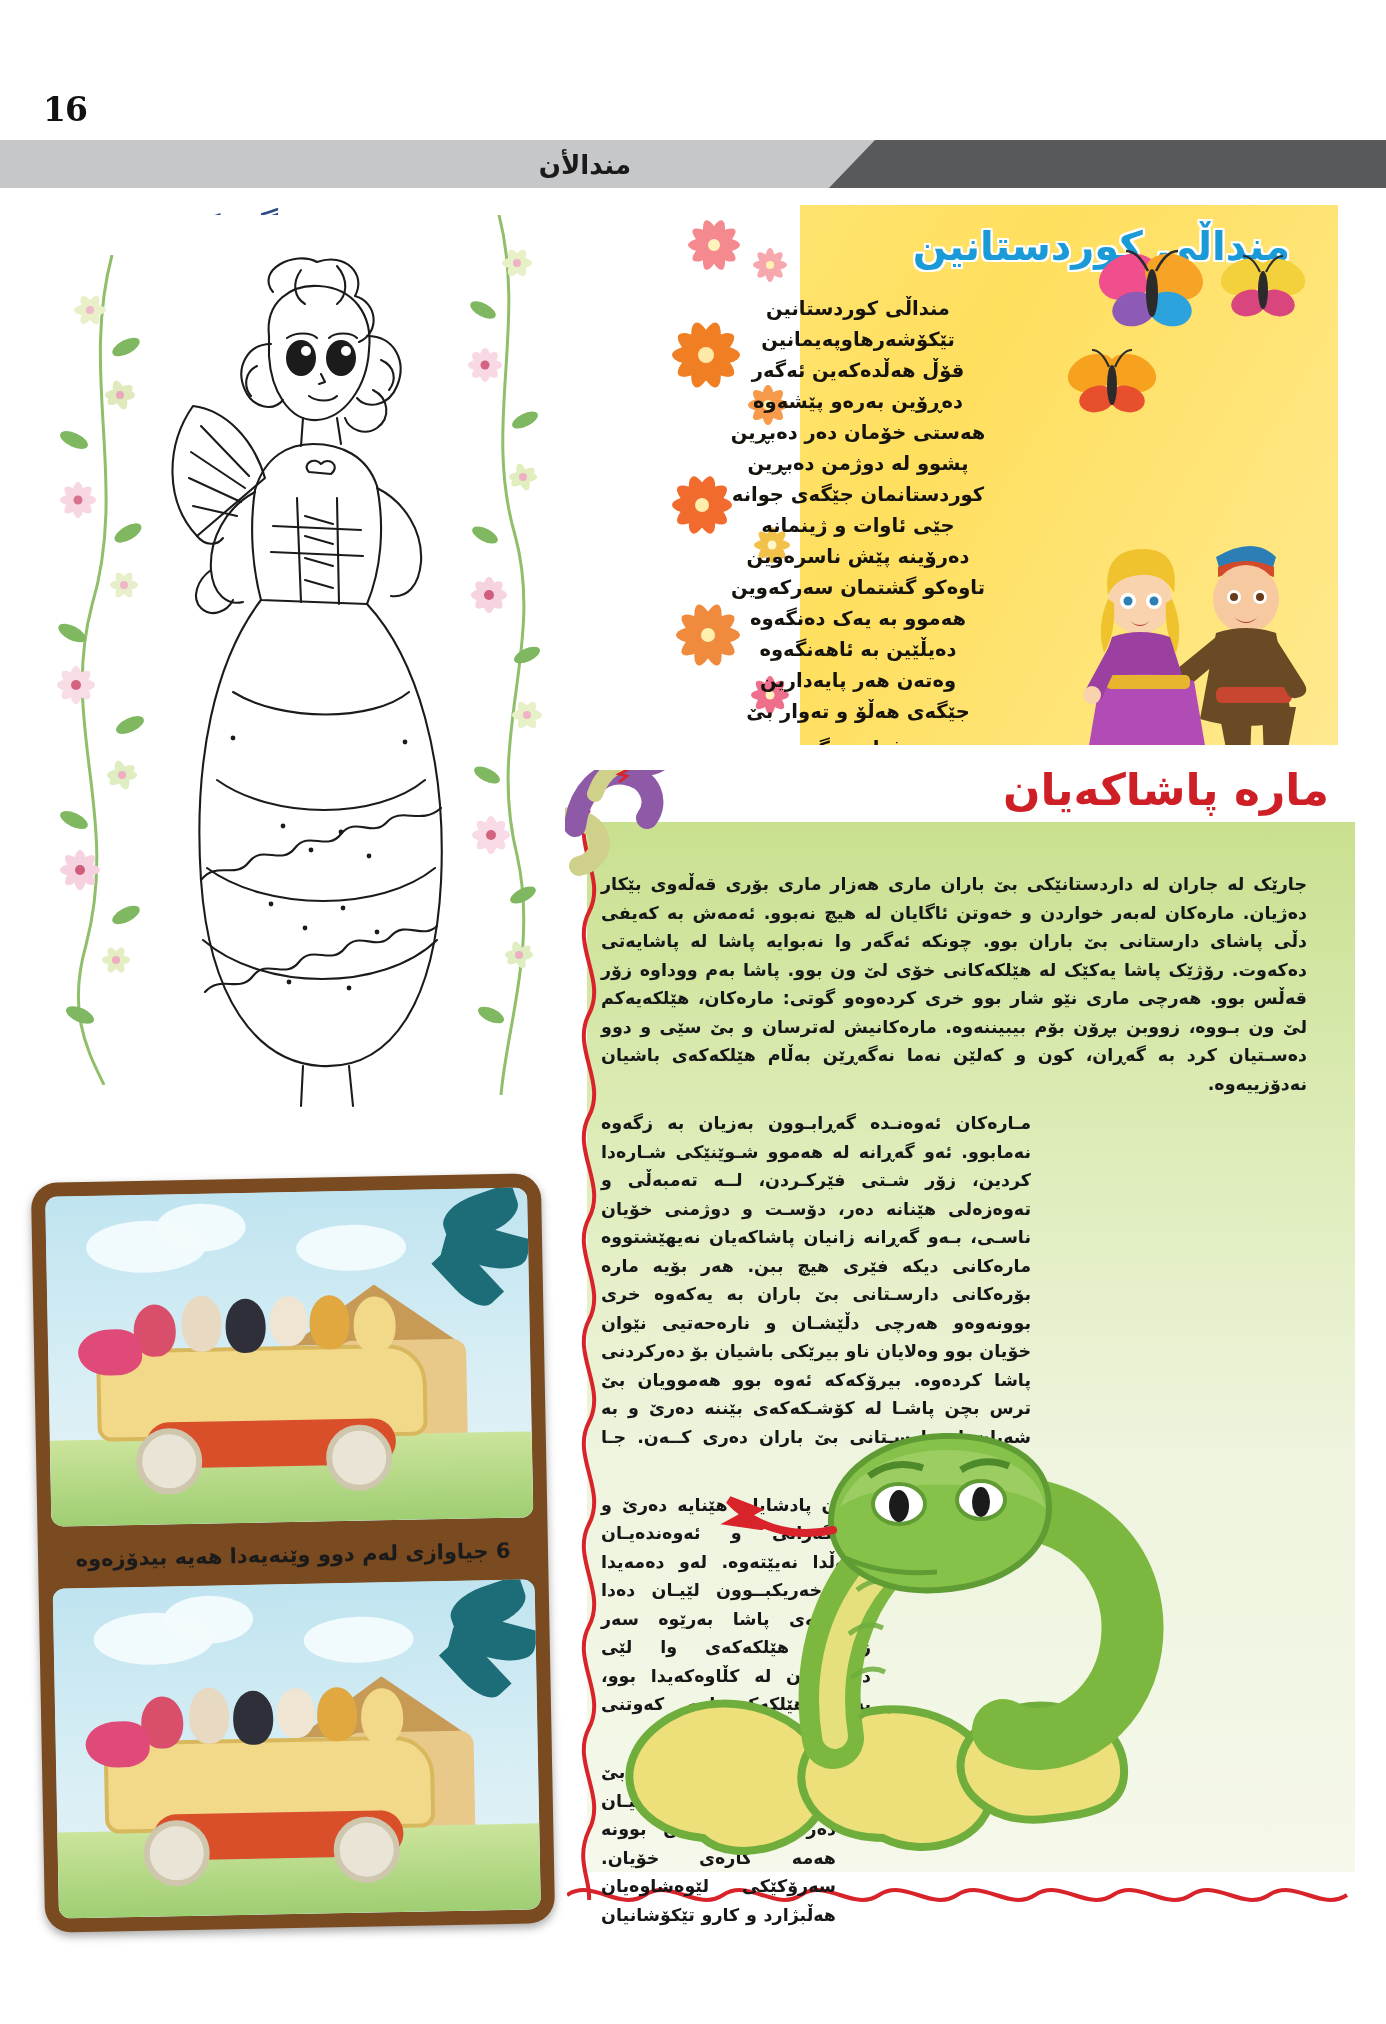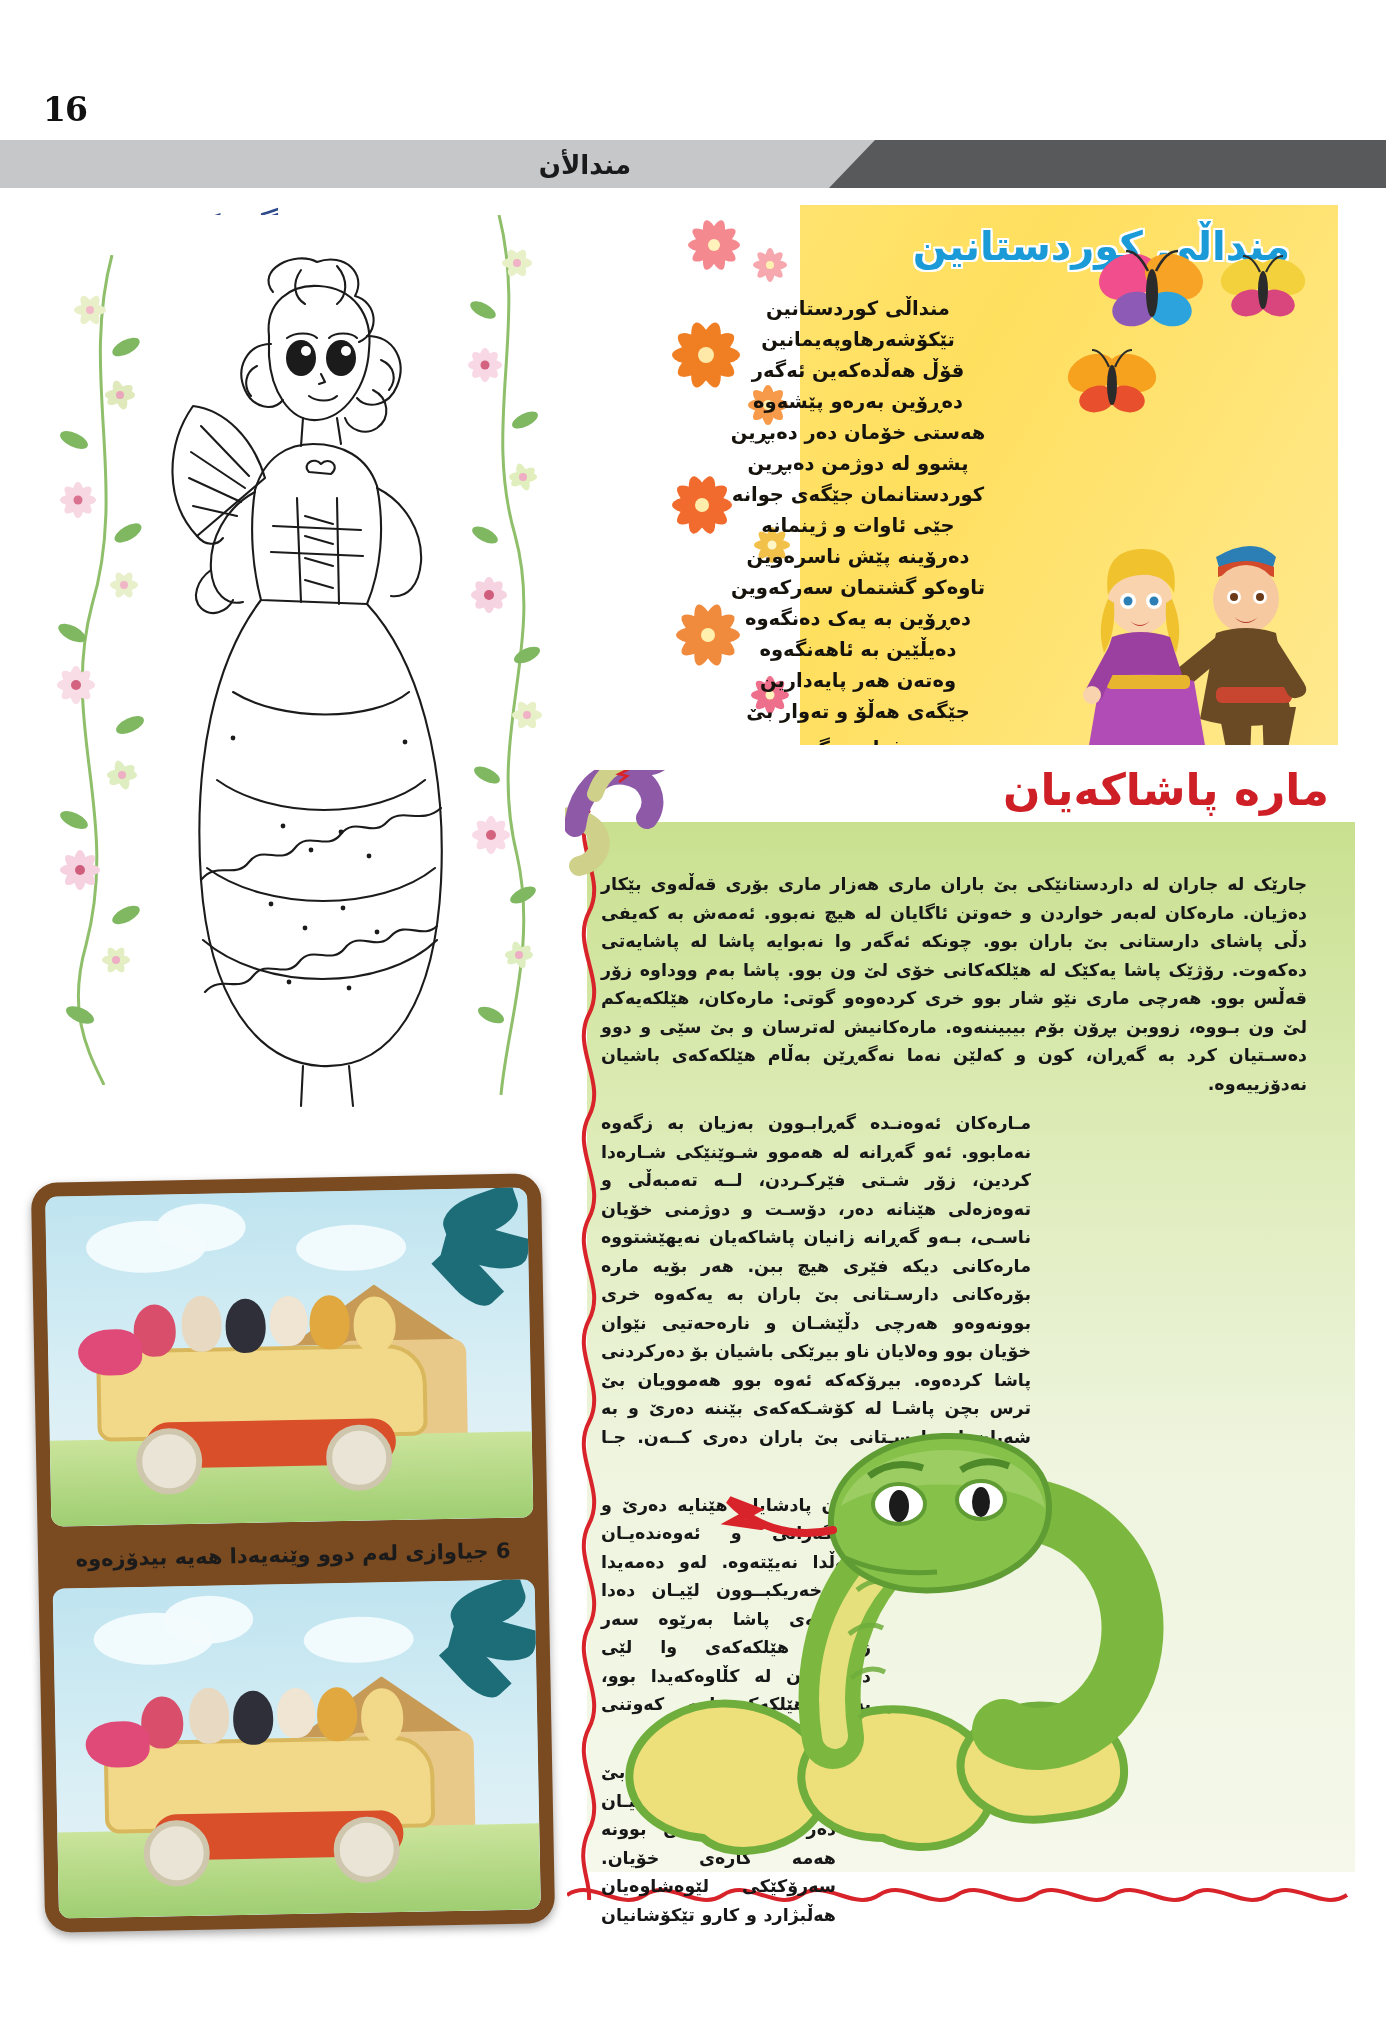--- a/index.html
+++ b/index.html
@@ -603,21 +603,21 @@
     <div>منداڵی کوردستانین</div>
     <div>تێکۆشەرهاوپەیمانین</div>
     <div>قۆڵ هەڵدەکەین ئەگەر</div>
     <div>دەڕۆین بەرەو پێشەوە</div>
     <div>هەستی خۆمان دەر دەبڕین</div>
     <div>پشوو لە دوژمن دەبڕین</div>
     <div>کوردستانمان جێگەی جوانە</div>
     <div>جێی ئاوات و ژینمانە</div>
     <div>دەرۆینە پێش ناسرەوین</div>
     <div>تاوەکو گشتمان سەرکەوین</div>
-    <div>دەڕۆین بە یەک دەنگەوە</div>
+    <div>هەموو بە یەک دەنگەوە</div>
     <div>دەیڵێین بە ئاهەنگەوە</div>
     <div>وەتەن هەر پایەدارین</div>
     <div>جێگەی هەڵۆ و تەوار بێ</div>
     <div style="margin-top:6px;">سوغرا ڕەزگەیی</div>
   </div>
 
   <svg class="butterfly" style="right:126px;top:42px;" width="120" height="90" viewBox="0 0 120 90" aria-hidden="true">
     <g>
       <ellipse cx="36" cy="30" rx="30" ry="22" fill="#f04e8c" transform="rotate(-22 36 30)"></ellipse>
       <ellipse cx="82" cy="30" rx="30" ry="22" fill="#f7a325" transform="rotate(22 82 30)"></ellipse>

